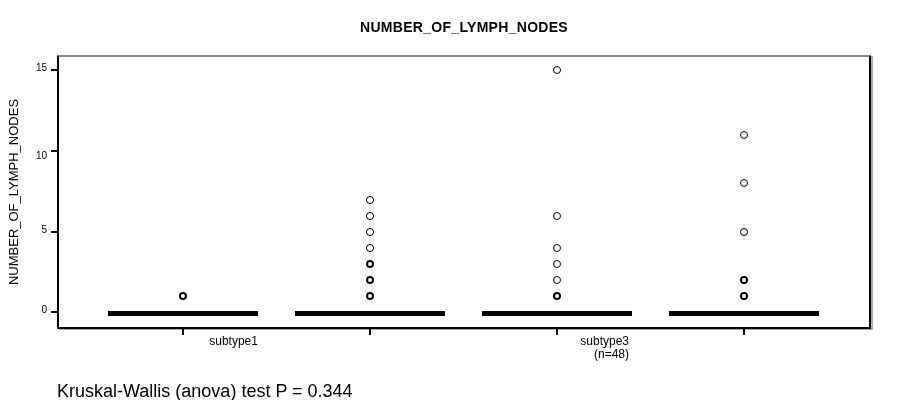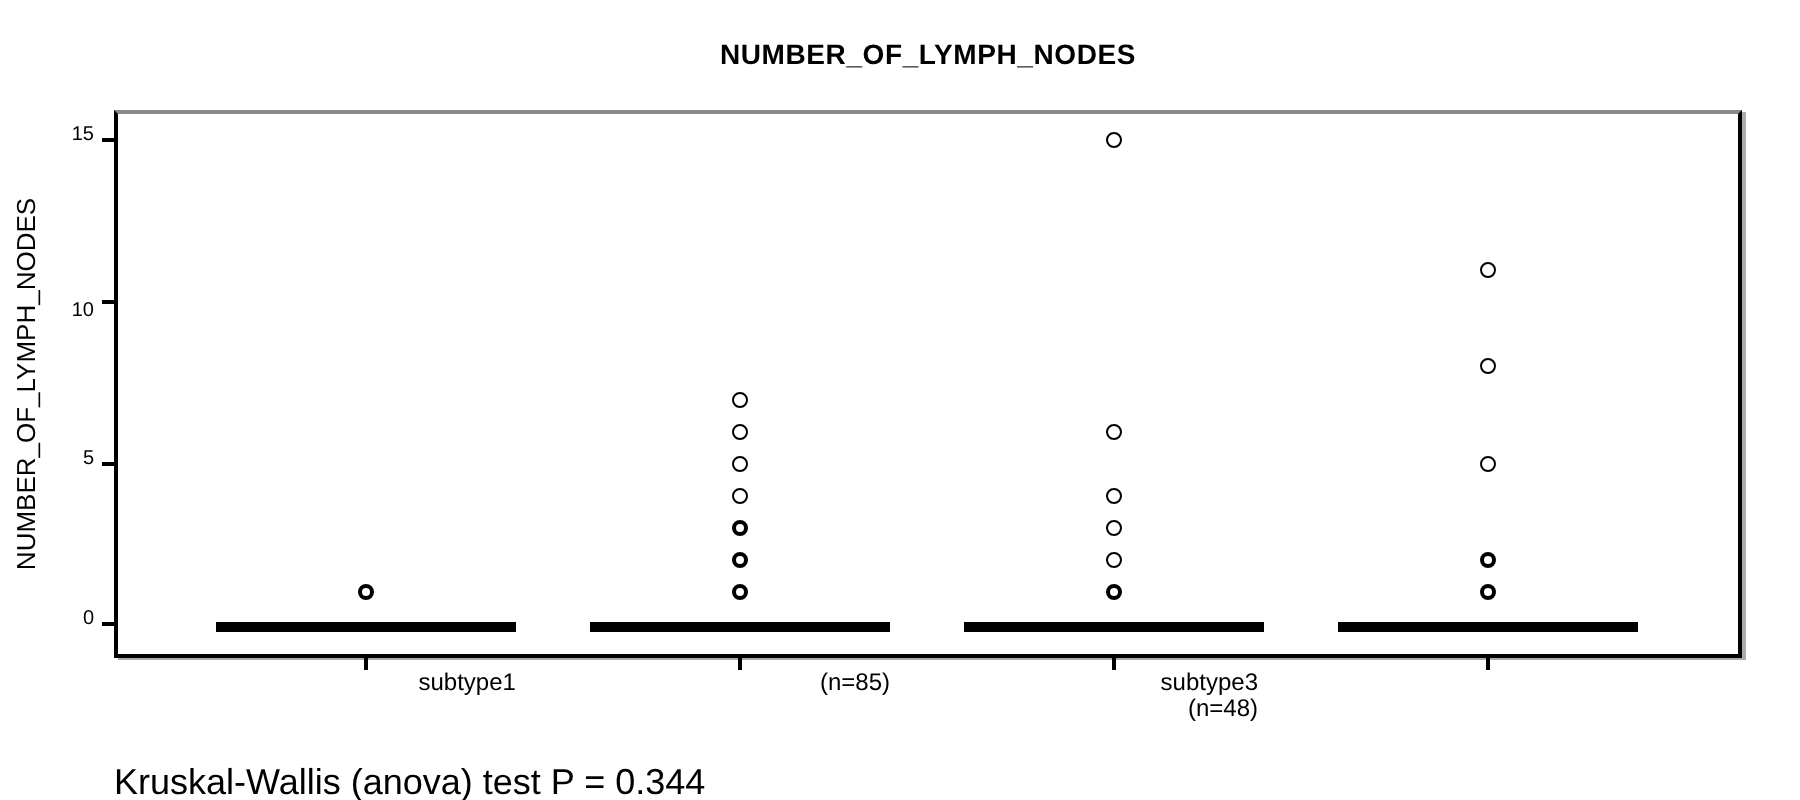--- a/index.html
+++ b/index.html
@@ -100,21 +100,20 @@
       <div class="y-tick-line" style="top: 12.3951px;"></div>
       <div class="y-tick-label" style="top: 5.3951px;">15</div>
       <div class="x-tick-line" style="left: 122.93px;"></div>
       <div class="x-category" style="left: 48.93px;">
         <div>subtype1</div>
       </div>
       <div class="median-line" style="left: 49.005px; width: 149.85px; top: 253.975px; background: rgb(0, 0, 0);"></div>
       <div class="outlier-point w-heavy" title="" style="left: 119.93px; top: 235.337px; border-color: rgb(0, 0, 0);"></div>
       <div class="x-tick-line" style="left: 310.04px;"></div>
       <div class="x-category" style="left: 236.04px;">
-        <div>(n=85)</div>
       </div>
       <div class="median-line" style="left: 236.115px; width: 149.85px; top: 253.975px; background: rgb(0, 0, 0);"></div>
       <div class="outlier-point w-normal" title="" style="left: 307.04px; top: 138.504px; border-color: rgb(0, 0, 0);"></div>
       <div class="outlier-point w-normal" title="" style="left: 307.04px; top: 154.643px; border-color: rgb(0, 0, 0);"></div>
       <div class="outlier-point w-normal" title="" style="left: 307.04px; top: 170.782px; border-color: rgb(0, 0, 0);"></div>
       <div class="outlier-point w-normal" title="" style="left: 307.04px; top: 186.921px; border-color: rgb(0, 0, 0);"></div>
       <div class="outlier-point w-bold" title="" style="left: 307.04px; top: 203.059px; border-color: rgb(0, 0, 0);"></div>
       <div class="outlier-point w-bold" title="" style="left: 307.04px; top: 219.198px; border-color: rgb(0, 0, 0);"></div>
       <div class="outlier-point w-heavy" title="" style="left: 307.04px; top: 235.337px; border-color: rgb(0, 0, 0);"></div>
       <div class="x-tick-line" style="left: 497.15px;"></div>

